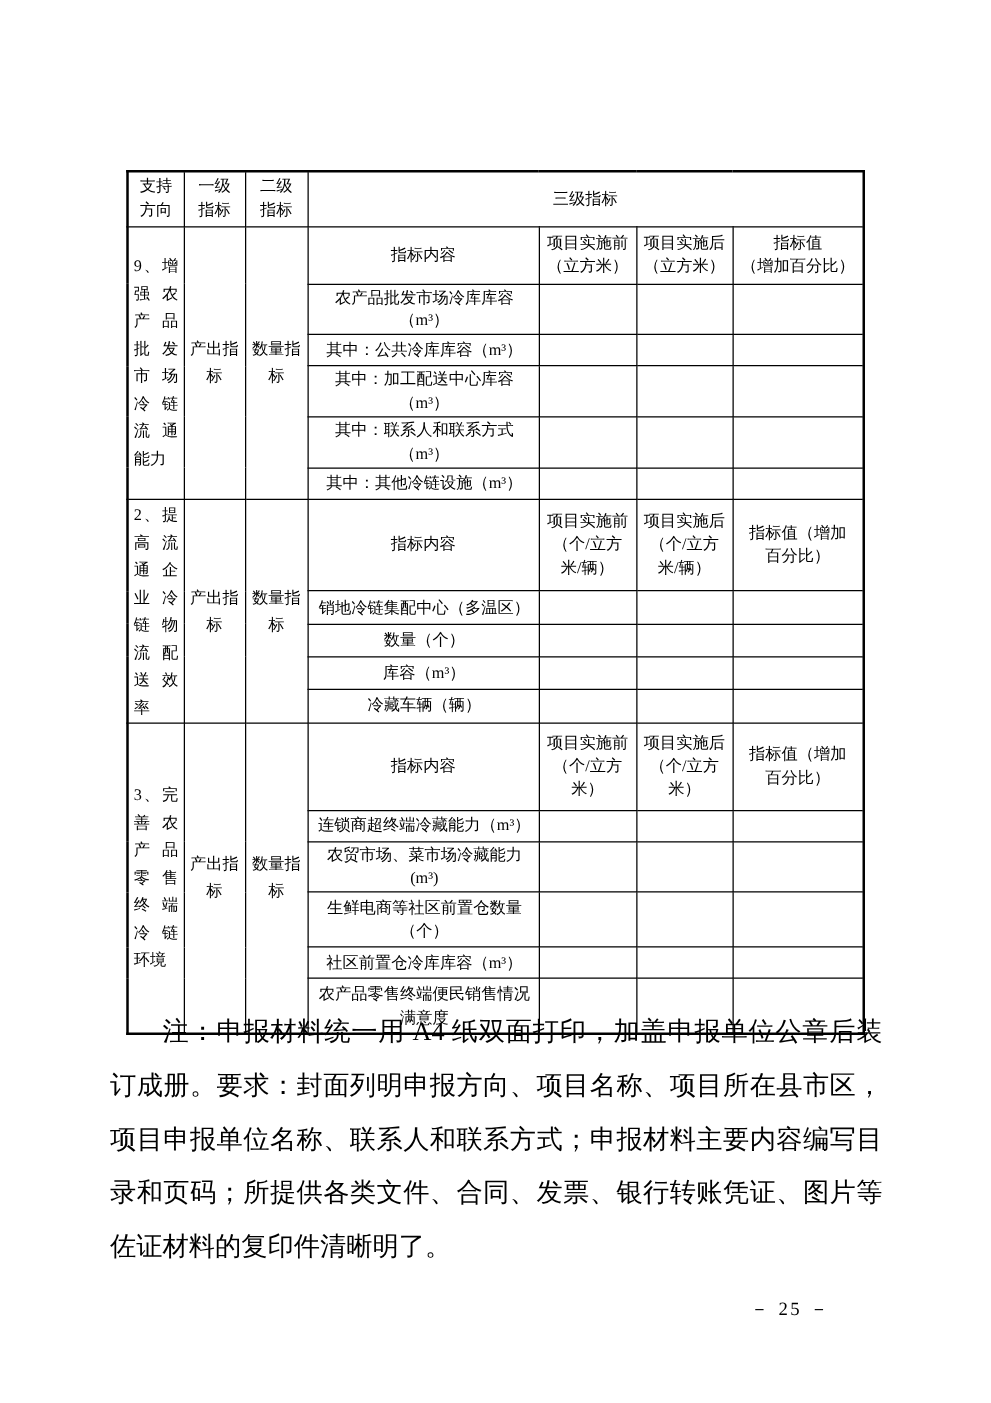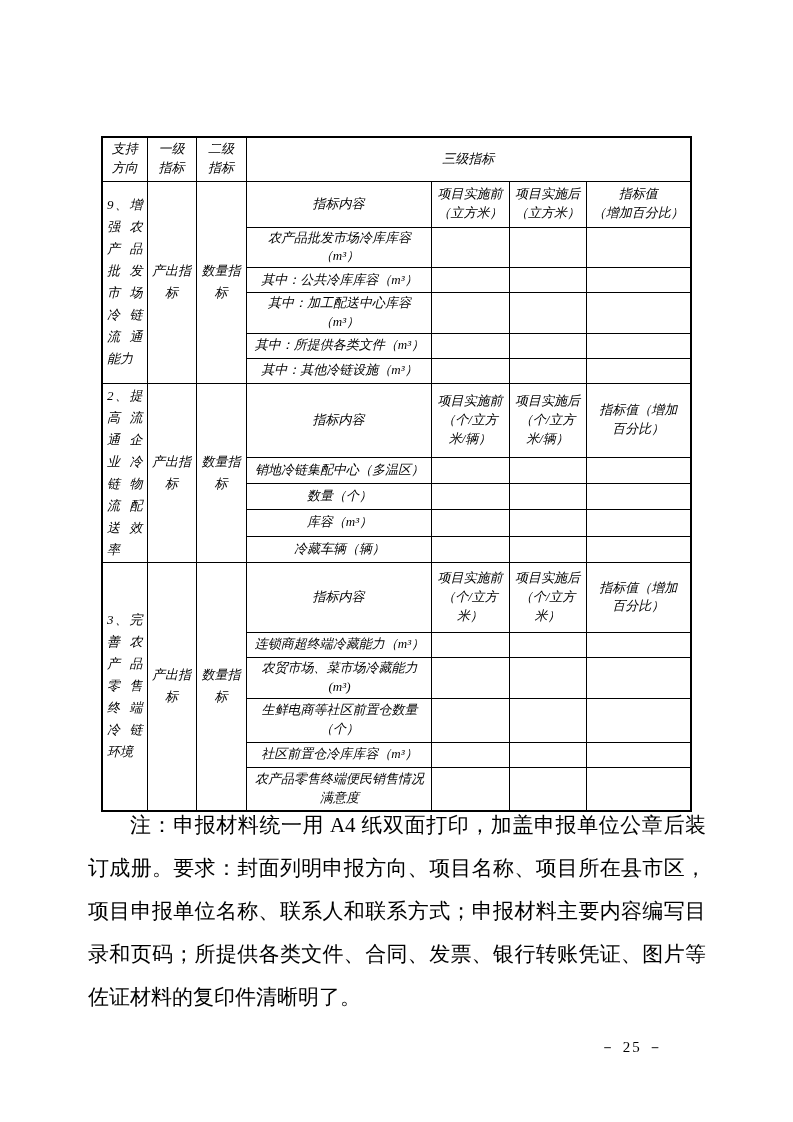--- a/index.html
+++ b/index.html
@@ -16,21 +16,20 @@
     background: #ffffff;
     overflow: hidden;
   }
 
   
   .tbl-wrap {
     position: absolute;
     left: 101px;
     top: 136px;
     width: 657px;
-    font-style: italic;
   }
   table.indicators {
     border-collapse: collapse;
     table-layout: fixed;
     width: 589px;
     font-size: 13px;
     line-height: 1.45;
     border: 2px solid #000;
   }
   table.indicators td, table.indicators th {
@@ -149,21 +148,21 @@
         <td></td>
         <td></td>
       </tr>
       <tr class="h-row">
         <td class="c-left">其中：加工配送中心库容（m³）</td>
         <td></td>
         <td></td>
         <td></td>
       </tr>
       <tr class="h-row">
-        <td class="c-left">其中：所提供各类文件（m³）</td>
+        <td class="c-left">其中：联系人和联系方式（m³）</td>
         <td></td>
         <td></td>
         <td></td>
       </tr>
       <tr class="h-row">
         <td class="c-left">其中：其他冷链设施（m³）</td>
         <td></td>
         <td></td>
         <td></td>
       </tr>

